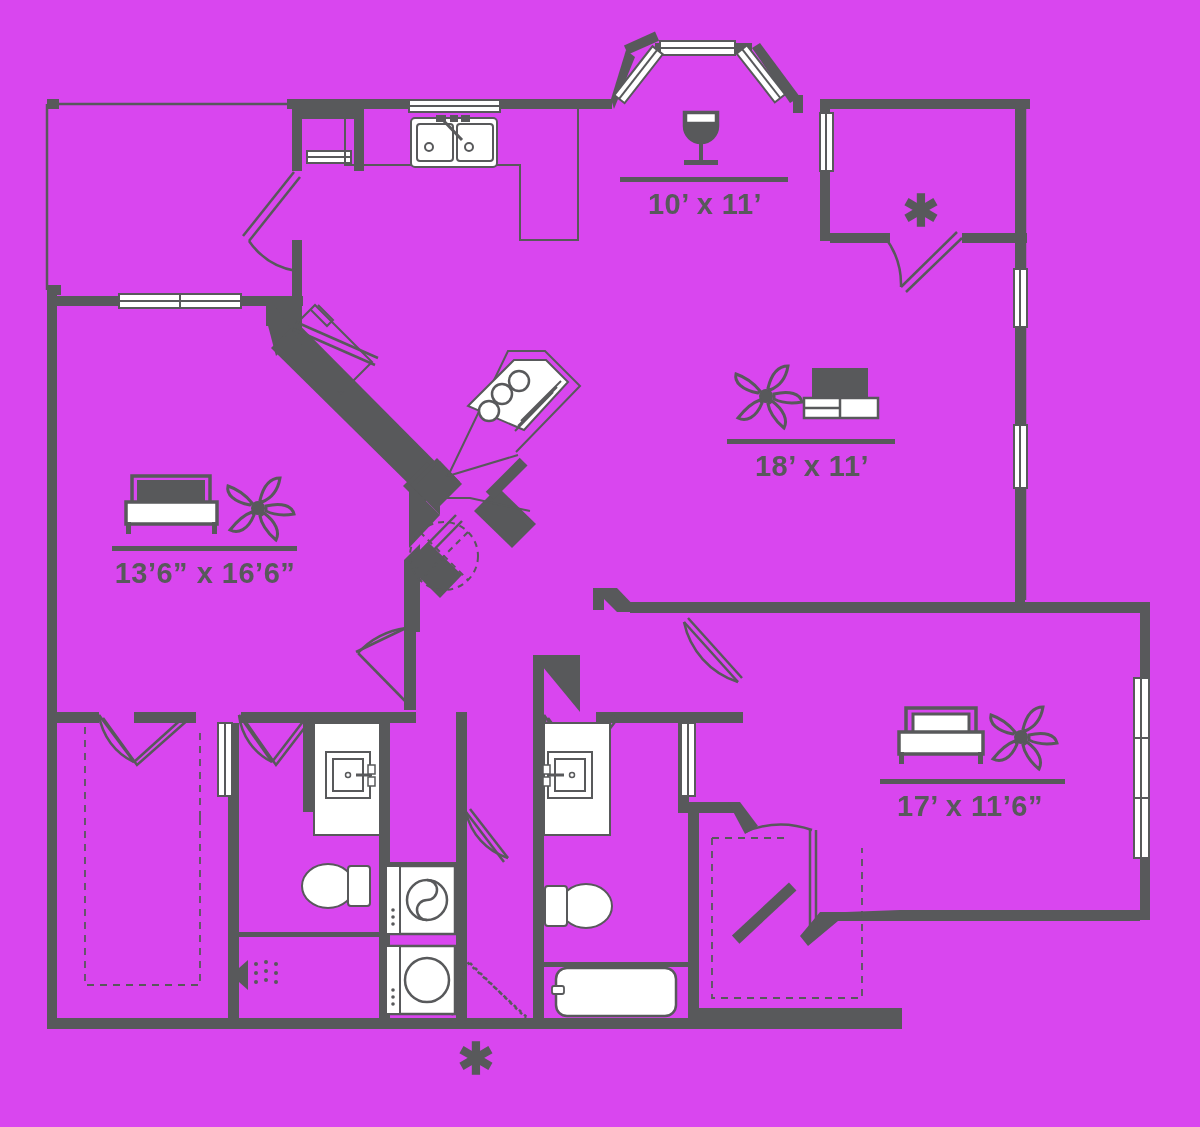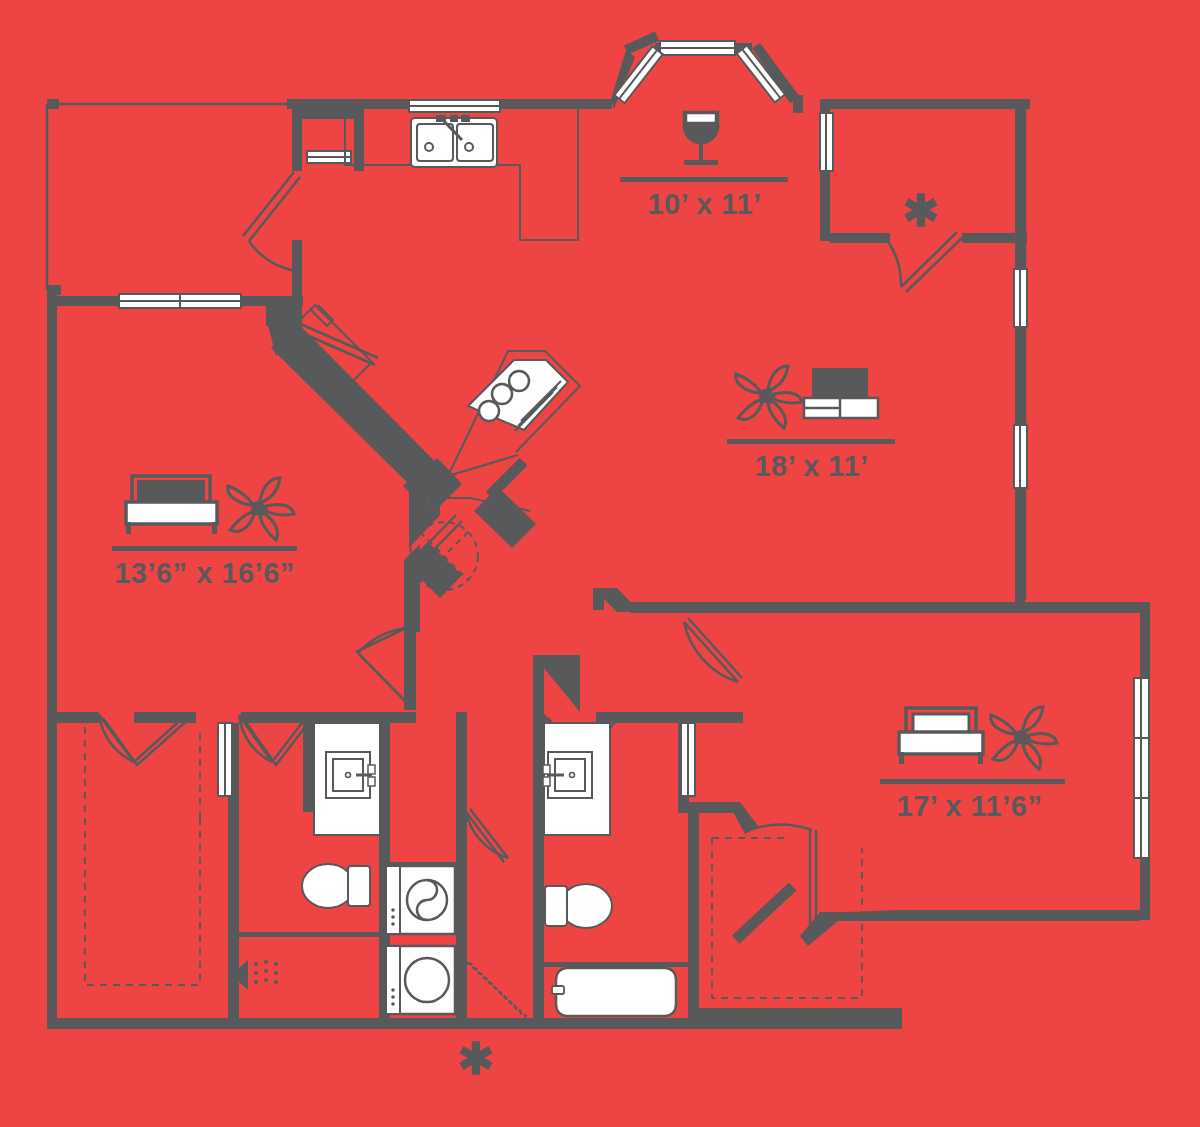--- a/index.html
+++ b/index.html
@@ -10,21 +10,21 @@
   body {
     width: 1200px;
     height: 1127px;
     font-family: "Liberation Sans", sans-serif;
     overflow: hidden;
   }
   #floorplan-root {
     position: relative;
     width: 1200px;
     height: 1127px;
-    background: #ef4444;
+    background: #d946ef;
   }
   svg.plan {
     display: block;
     width: 1200px;
     height: 1127px;
   }
   .room-label-text {
     font-family: "Liberation Sans", sans-serif;
     font-weight: bold;
     font-size: 29px;

